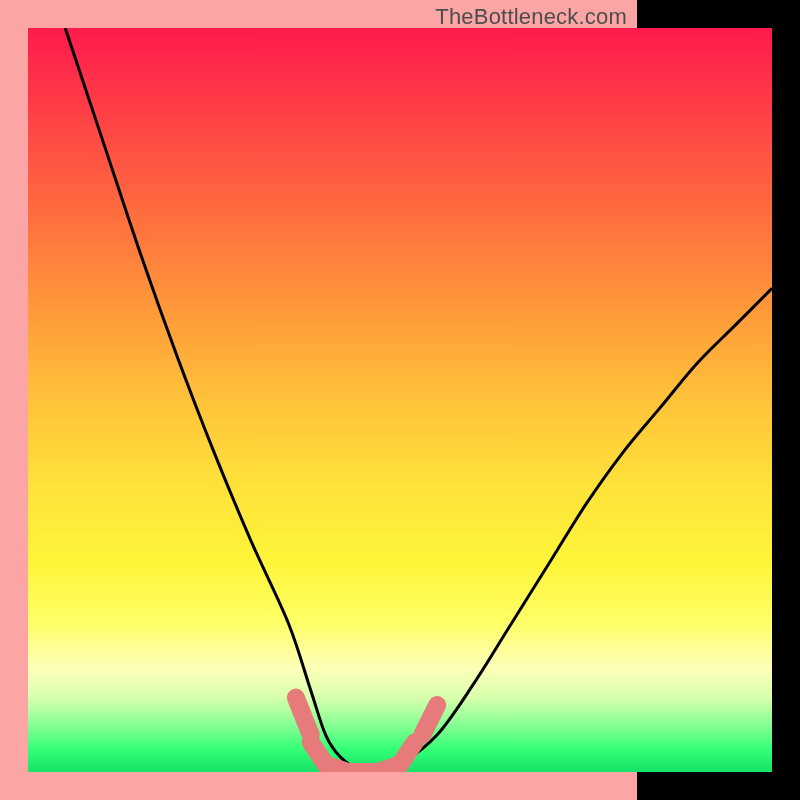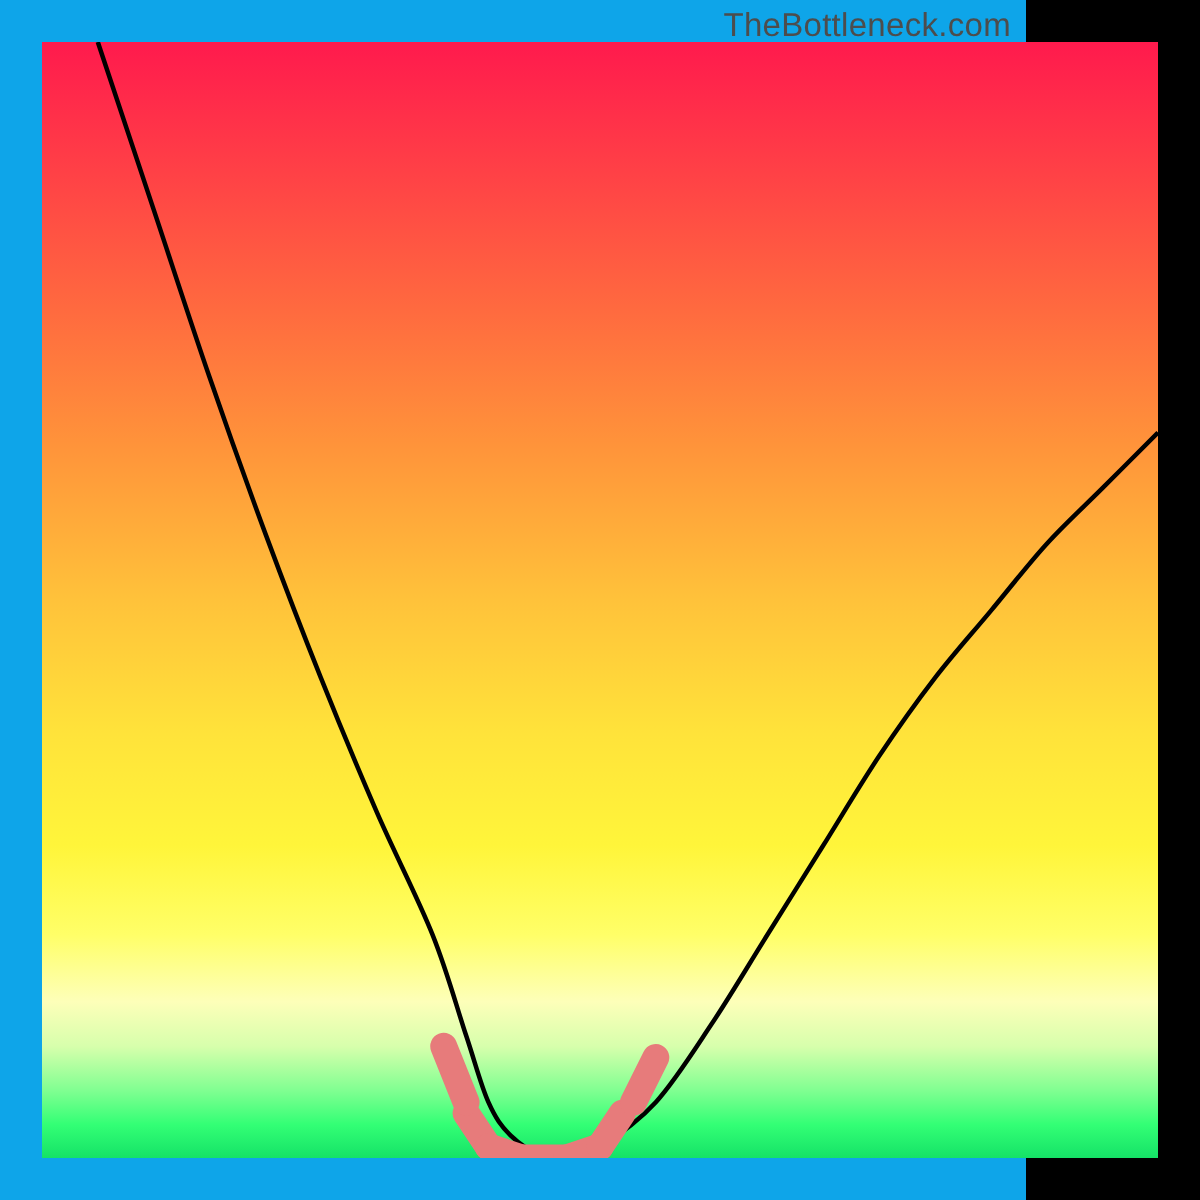--- a/index.html
+++ b/index.html
@@ -10,22 +10,21 @@
     overflow: hidden;
     background: #000;
     font-family: Arial, Helvetica, sans-serif;
   }
   .frame {
     position: absolute;
     top: 0;
     left: 0;
     width: 637px;
     height: 800px;
-    background: #0ea5e9;
-    padding-left: 47px;
+    background: #fca5a5;
   }
   .plot {
     position: absolute;
     top: 28px;
     left: 28px;
     width: 744px;
     height: 744px;
     background: linear-gradient(
       to bottom,
       #ff1a4d 0%,

